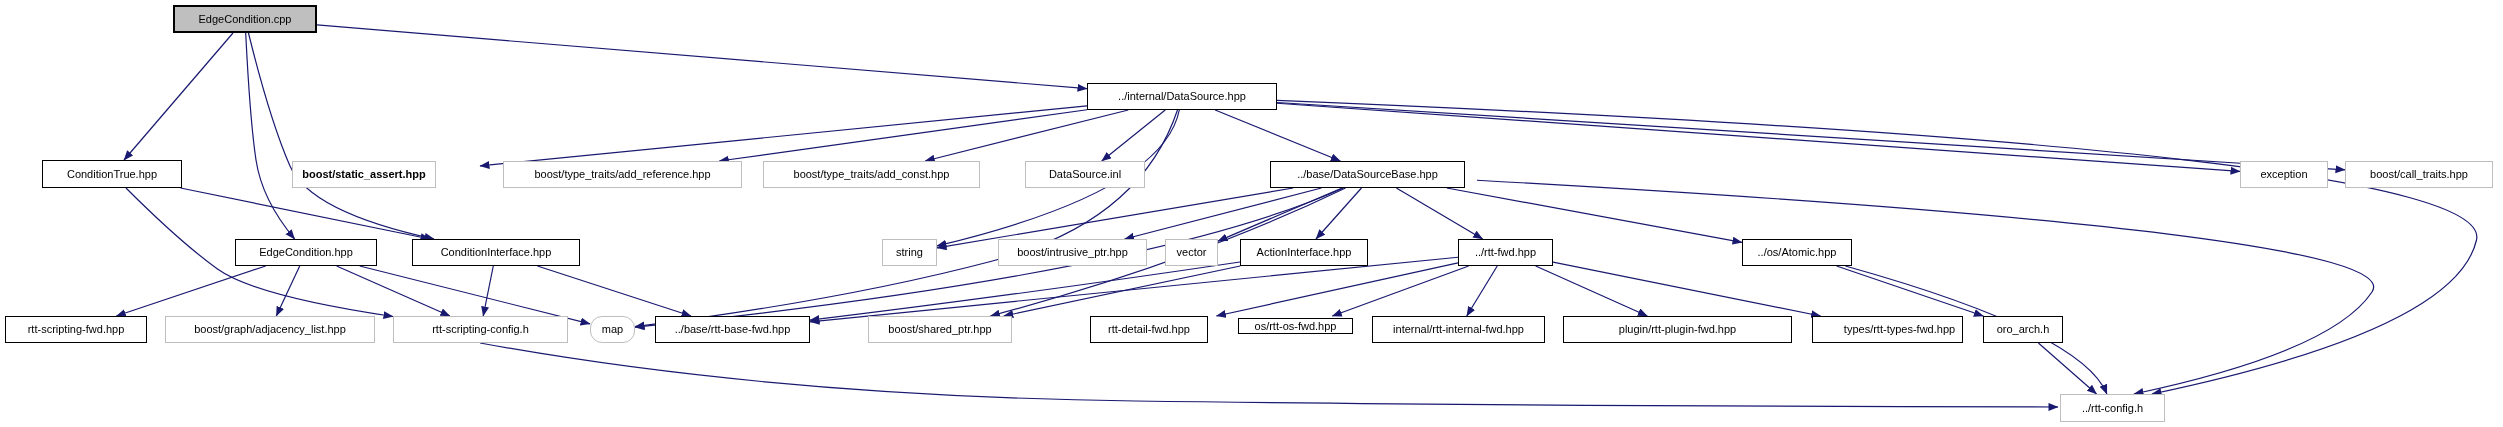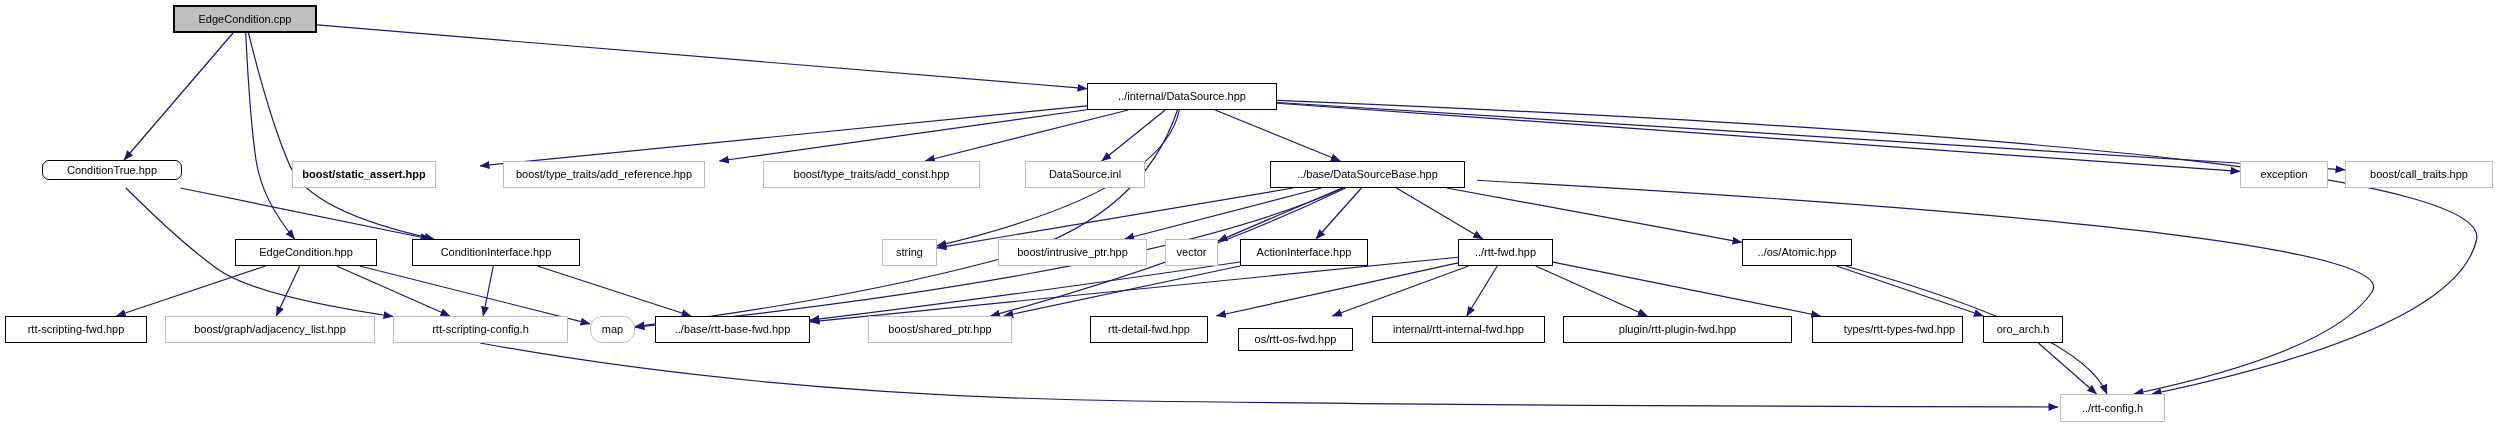--- a/index.html
+++ b/index.html
@@ -94,43 +94,43 @@
         <path d="M1553,262.07460732984293 L1820.525974025974,316" class="edge-path" stroke="#191970" marker-end="url(#arrowhead)"></path>
         <path d="M1836.6233766233765,266 L1983.3766233766235,316" class="edge-path" stroke="#191970" marker-end="url(#arrowhead)"></path>
         <path d="M1845.3962264150944,266 Q2082,332 2106.8815789473683,394" class="edge-path" stroke="#191970" marker-end="url(#arrowhead)"></path>
         <path d="M2038.3917197452229,343 L2096.5382165605097,394" class="edge-path" stroke="#191970" marker-end="url(#arrowhead)"></path>
         <path d="M480,343 Q770,396 1135,401 Q1500,406 2058,407" class="edge-path" stroke="#191970" marker-end="url(#arrowhead)"></path>
       </g>
   </svg>
   <div id="node-layer">
       <div class="graph-node main" style="left: 173px; top: 5px; width: 144px; height: 28px;">EdgeCondition.cpp</div>
       <div class="graph-node linked" style="left: 1087px; top: 83px; width: 190px; height: 27px;">../internal/DataSource.hpp</div>
-      <div class="graph-node linked" style="left: 42px; top: 160px; width: 140px; height: 20px; border-radius: 7px;">ConditionTrue.hpp</div>
+      <div class="graph-node linked" style="left: 42px; top: 160px; width: 140px; height: 28px;">ConditionTrue.hpp</div>
       <div class="graph-node external" style="left: 292px; top: 161px; width: 144px; height: 27px; font-weight: bold;">boost/static_assert.hpp</div>
-      <div class="graph-node external" style="left: 503px; top: 161px; width: 202px; height: 27px;">boost/type_traits/add_reference.hpp</div>
+      <div class="graph-node external" style="left: 503px; top: 161px; width: 239px; height: 27px;">boost/type_traits/add_reference.hpp</div>
       <div class="graph-node external" style="left: 763px; top: 161px; width: 217px; height: 27px;">boost/type_traits/add_const.hpp</div>
       <div class="graph-node external" style="left: 1025px; top: 161px; width: 120px; height: 27px;">DataSource.inl</div>
       <div class="graph-node linked" style="left: 1270px; top: 161px; width: 195px; height: 27px;">../base/DataSourceBase.hpp</div>
       <div class="graph-node external" style="left: 2240px; top: 161px; width: 88px; height: 27px;">exception</div>
       <div class="graph-node external" style="left: 2345px; top: 161px; width: 148px; height: 27px;">boost/call_traits.hpp</div>
       <div class="graph-node linked" style="left: 235px; top: 239px; width: 142px; height: 27px;">EdgeCondition.hpp</div>
       <div class="graph-node linked" style="left: 412px; top: 239px; width: 168px; height: 27px;">ConditionInterface.hpp</div>
       <div class="graph-node external" style="left: 882px; top: 239px; width: 55px; height: 27px;">string</div>
       <div class="graph-node external" style="left: 998px; top: 239px; width: 149px; height: 27px;">boost/intrusive_ptr.hpp</div>
       <div class="graph-node external" style="left: 1165px; top: 239px; width: 53px; height: 27px;">vector</div>
       <div class="graph-node linked" style="left: 1240px; top: 239px; width: 128px; height: 27px;">ActionInterface.hpp</div>
       <div class="graph-node linked" style="left: 1458px; top: 239px; width: 95px; height: 27px;">../rtt-fwd.hpp</div>
       <div class="graph-node linked" style="left: 1742px; top: 239px; width: 110px; height: 27px;">../os/Atomic.hpp</div>
       <div class="graph-node linked" style="left: 5px; top: 316px; width: 142px; height: 27px;">rtt-scripting-fwd.hpp</div>
       <div class="graph-node external" style="left: 165px; top: 316px; width: 210px; height: 27px;">boost/graph/adjacency_list.hpp</div>
       <div class="graph-node external" style="left: 393px; top: 316px; width: 175px; height: 27px;">rtt-scripting-config.h</div>
       <div class="graph-node external" style="left: 590px; top: 316px; width: 45px; height: 27px; border-radius: 12px;">map</div>
       <div class="graph-node linked" style="left: 655px; top: 316px; width: 155px; height: 27px;">../base/rtt-base-fwd.hpp</div>
       <div class="graph-node external" style="left: 868px; top: 316px; width: 144px; height: 27px;">boost/shared_ptr.hpp</div>
       <div class="graph-node linked" style="left: 1090px; top: 316px; width: 118px; height: 27px;">rtt-detail-fwd.hpp</div>
-      <div class="graph-node linked" style="left: 1238px; top: 328px; width: 115px; height: 23px;">os/rtt-os-fwd.hpp</div>
+      <div class="graph-node linked" style="left: 1238px; top: 318px; width: 115px; height: 16px;">os/rtt-os-fwd.hpp</div>
       <div class="graph-node linked" style="left: 1372px; top: 316px; width: 173px; height: 27px;">internal/rtt-internal-fwd.hpp</div>
       <div class="graph-node linked" style="left: 1563px; top: 316px; width: 229px; height: 27px;">plugin/rtt-plugin-fwd.hpp</div>
       <div class="graph-node linked" style="left: 1812px; top: 316px; width: 151px; height: 27px; padding-left: 24px;">types/rtt-types-fwd.hpp</div>
       <div class="graph-node linked" style="left: 1983px; top: 316px; width: 80px; height: 27px; text-align: right;">oro_arch.h</div>
       <div class="graph-node external" style="left: 2060px; top: 394px; width: 105px; height: 28px;">../rtt-config.h</div>
     </div>
 </div>
 
 </body></html>

